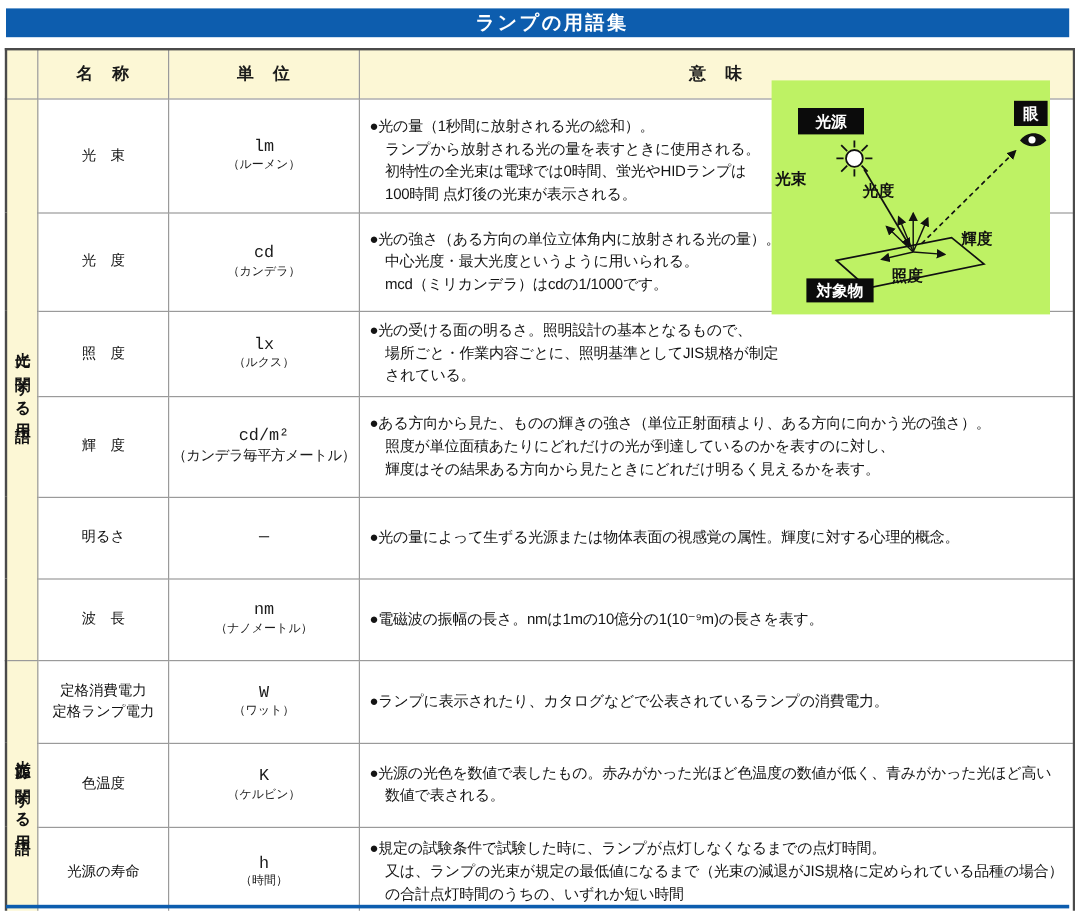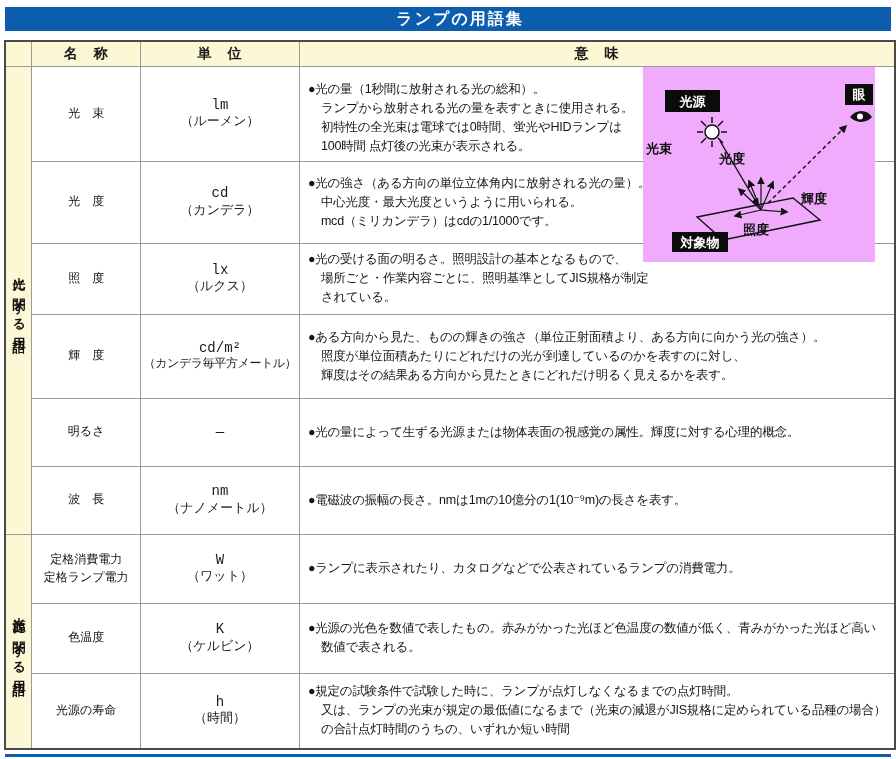--- a/index.html
+++ b/index.html
@@ -28,56 +28,56 @@
     position:absolute; left:4px; top:40px;
     border-collapse:collapse; table-layout:fixed;
     border:2px solid #4a4a4a;
   }
   table.glossary th, table.glossary td {
     border:1px solid #9a9a9a;
     vertical-align:middle;
   }
   th.col-head {
     background:#fcf7d5; font-size:14px; font-weight:bold;
-    text-align:center; height:25px; letter-spacing:1px;
+    text-align:center; height:41px; letter-spacing:1px;
   }
   th.corner { background:#fcf7d5; }
   td.group-cell {
     background:#fcf7d5; text-align:center; vertical-align:middle;
   }
   td.group-cell .vtxt {
     writing-mode:vertical-rl; text-orientation:upright;
     font-weight:bold; font-size:13px; letter-spacing:3px;
     margin:0 auto; color:#111;
   }
   td.name-cell {
     text-align:center; font-size:12px; white-space:pre-line;
     line-height:1.45; color:#111;
   }
   td.unit-cell { text-align:center;font-family:Liberation Mono, monospace; }
   .unit-symbol { font-size:14px; line-height:1.3; }
-  .unit-reading { font-size:13px; line-height:1.3; white-space:nowrap; }
+  .unit-reading { font-size:10px; line-height:1.3; white-space:nowrap; }
   .unit-reading.tight { font-size:12px; letter-spacing:-0.4px; }
   td.meaning-cell {
     padding:4px 8px; overflow:hidden;
   }
   .meaning-inner {
     display:flex; flex-direction:column; justify-content:center;
     height:100%;
   }
   .mline {
     font-size:12.5px; line-height:19px; letter-spacing:-0.2px;
     white-space:nowrap; color:#141414;
   }
   .mline.indent { padding-left:13px; }
 
   
   .diagram {
     position:absolute; left:643px; top:67px; width:232px; height:195px;
-    background:#f0abfc;
+    background:#bef264;
   }
   .diagram svg { display:block; }
   .dg-label-rect { fill:#0b0b0b; }
   .dg-label-text {
     fill:#ffffff; font-weight:bold; font-size:13px;
     font-family:"Liberation Sans","DejaVu Sans",sans-serif;
     text-anchor:middle;
   }
   .dg-text {
     fill:#111; font-size:13px; font-weight:bold;

